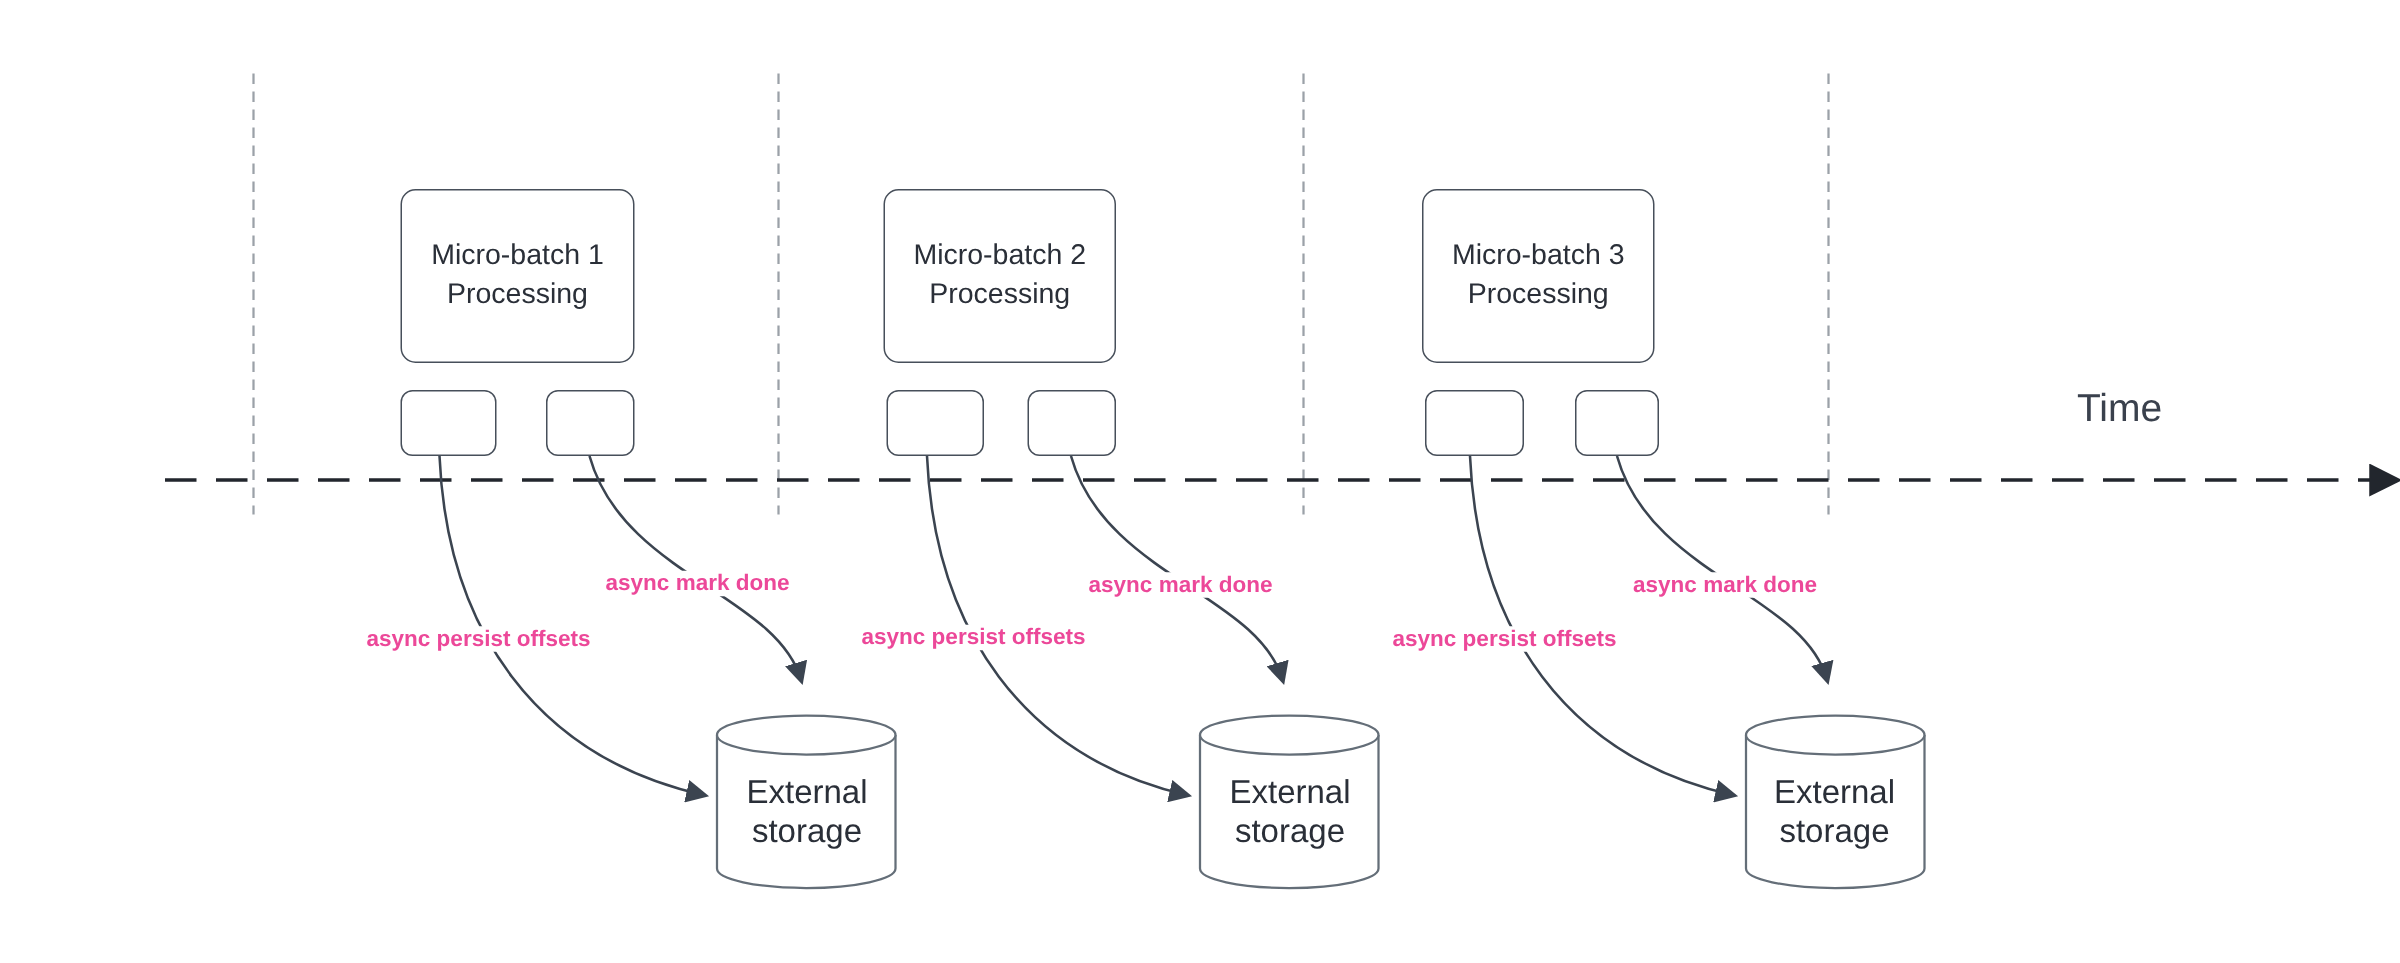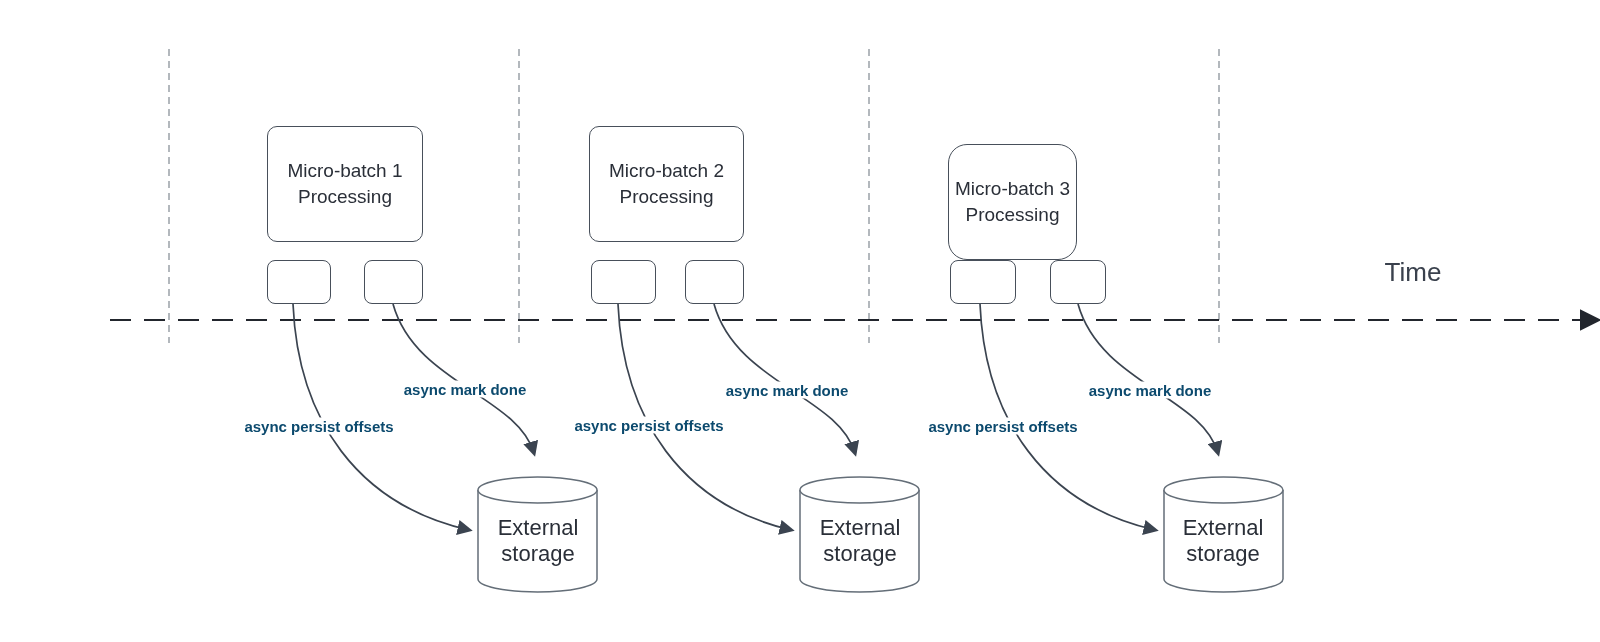--- a/index.html
+++ b/index.html
@@ -39,21 +39,21 @@
     border-radius: 8px;
     background: #ffffff;
   }
   .edge-label {
     position: absolute;
     transform: translate(-50%, -50%);
     background: #ffffff;
     padding: 0 3px;
     font-weight: bold;
     font-size: 15px;
-    color: #0c4a6e;
+    color: #ec4899;
     white-space: nowrap;
   }
   .storage-label {
     position: absolute;
     transform: translate(-50%, -50%);
     text-align: center;
     font-size: 22px;
     line-height: 26px;
     color: #2a2f38;
     white-space: pre-line;
@@ -121,21 +121,21 @@
 
   <div class="node" style="left:561px; top:126px; width:155px; height:116px;">Micro-batch 2
 Processing</div>
   <div class="subnode" style="left:563px; top:260px; width:65px; height:44px;"></div>
   <div class="subnode" style="left:657px; top:260px; width:59px; height:44px;"></div>
   <div class="edge-label" style="left:621px; top:425px;">async persist offsets</div>
   <div class="edge-label" style="left:759px; top:390px;">async mark done</div>
   <div class="storage-label" style="left:832px; top:541px;">External
 storage</div>
 
-  <div class="node" style="left:920px; top:144px; width:129px; height:116px;border-radius:19px;">Micro-batch 3
+  <div class="node" style="left:920px; top:126px; width:155px; height:116px;">Micro-batch 3
 Processing</div>
   <div class="subnode" style="left:922px; top:260px; width:66px; height:44px;"></div>
   <div class="subnode" style="left:1022px; top:260px; width:56px; height:44px;"></div>
   <div class="edge-label" style="left:975px; top:426px;">async persist offsets</div>
   <div class="edge-label" style="left:1122px; top:390px;">async mark done</div>
   <div class="storage-label" style="left:1195px; top:541px;">External
 storage</div>
 
   <div class="time-label" style="left:1385px; top:272px;">Time</div>
 

